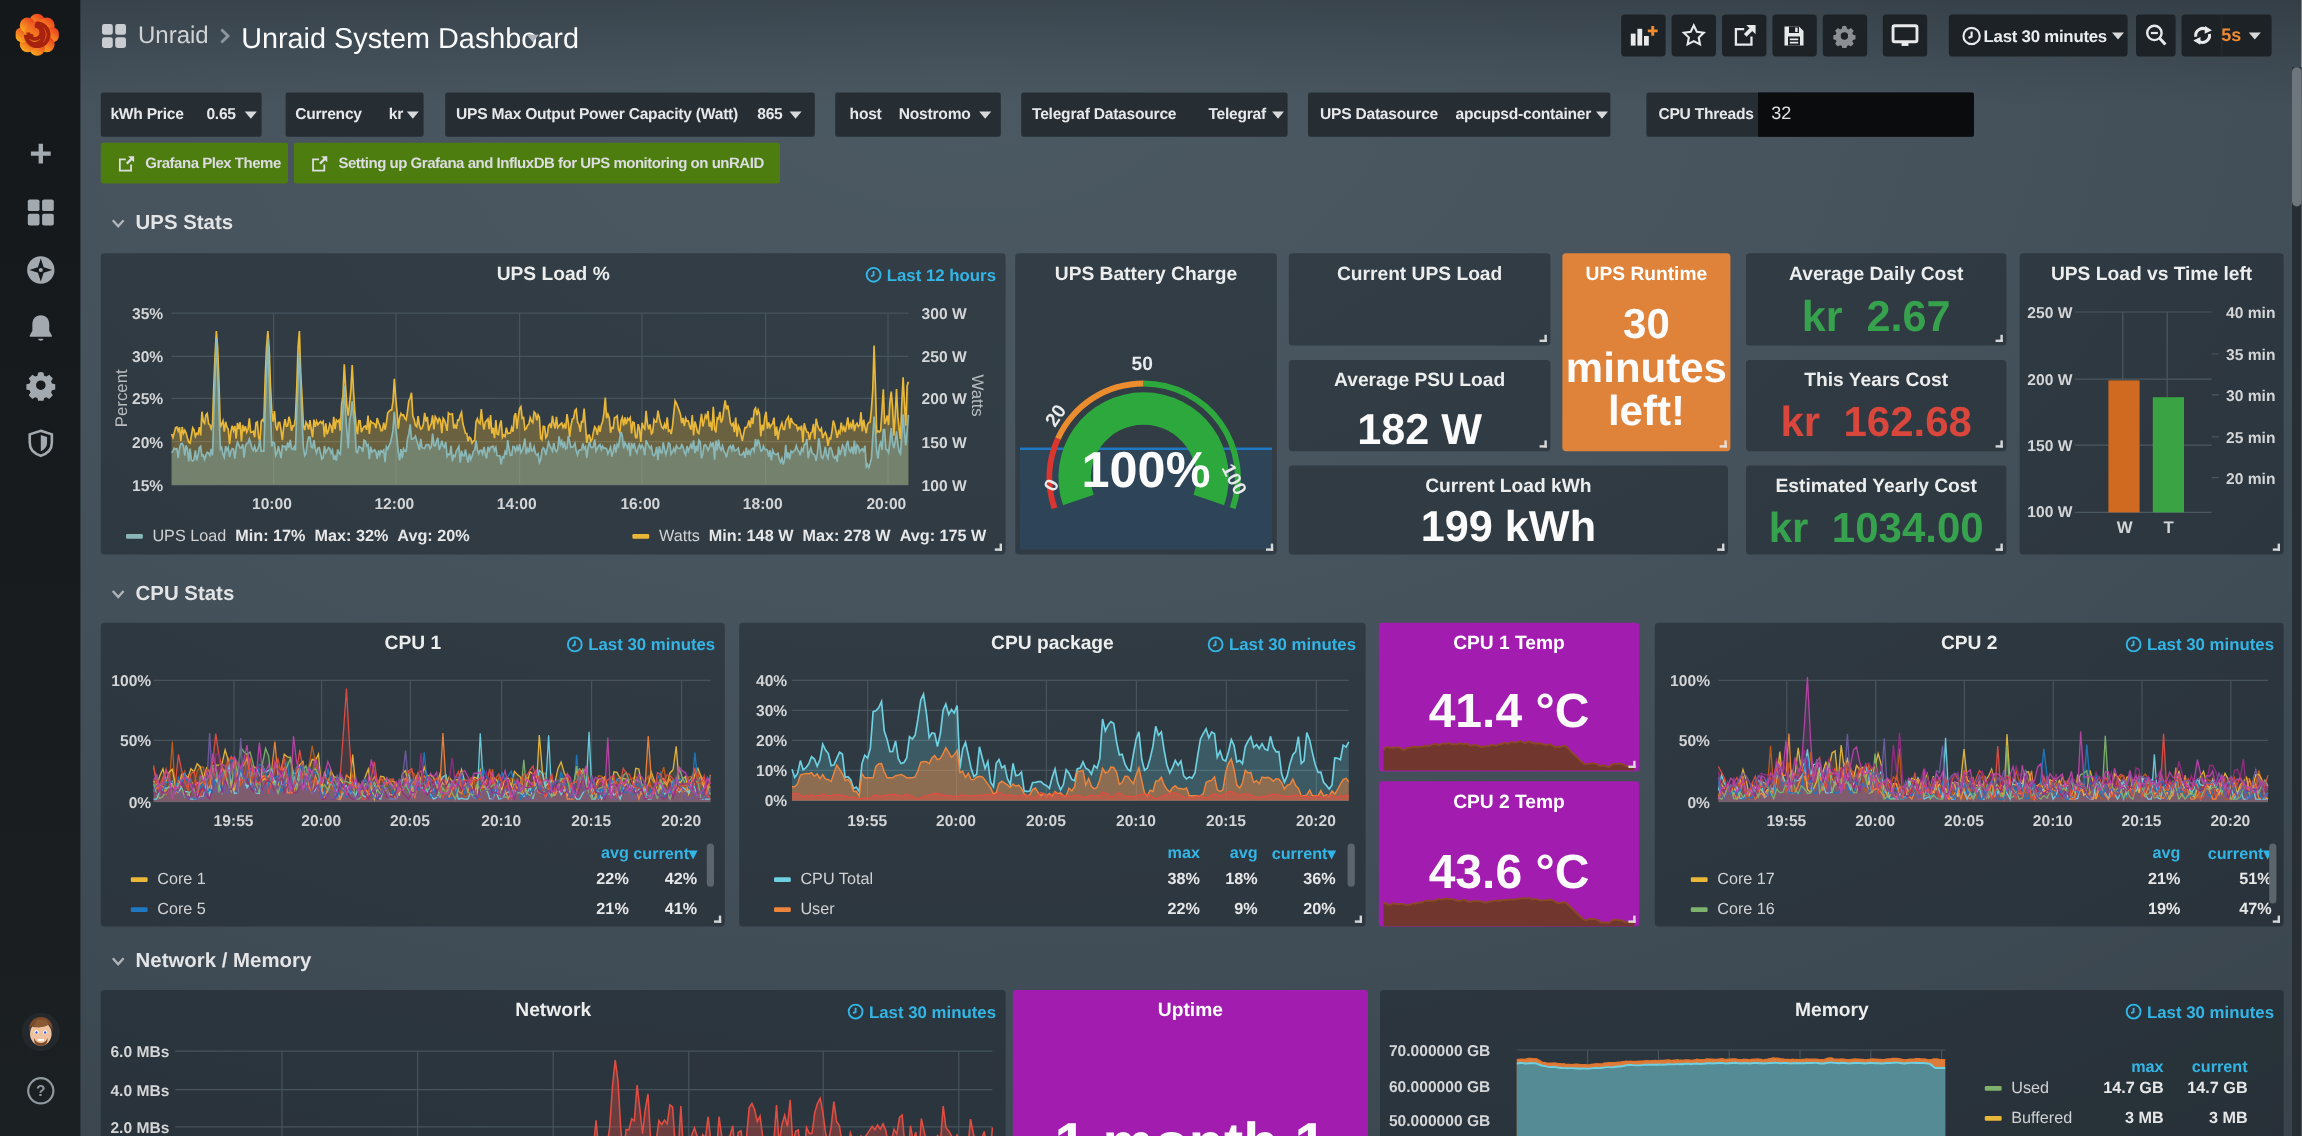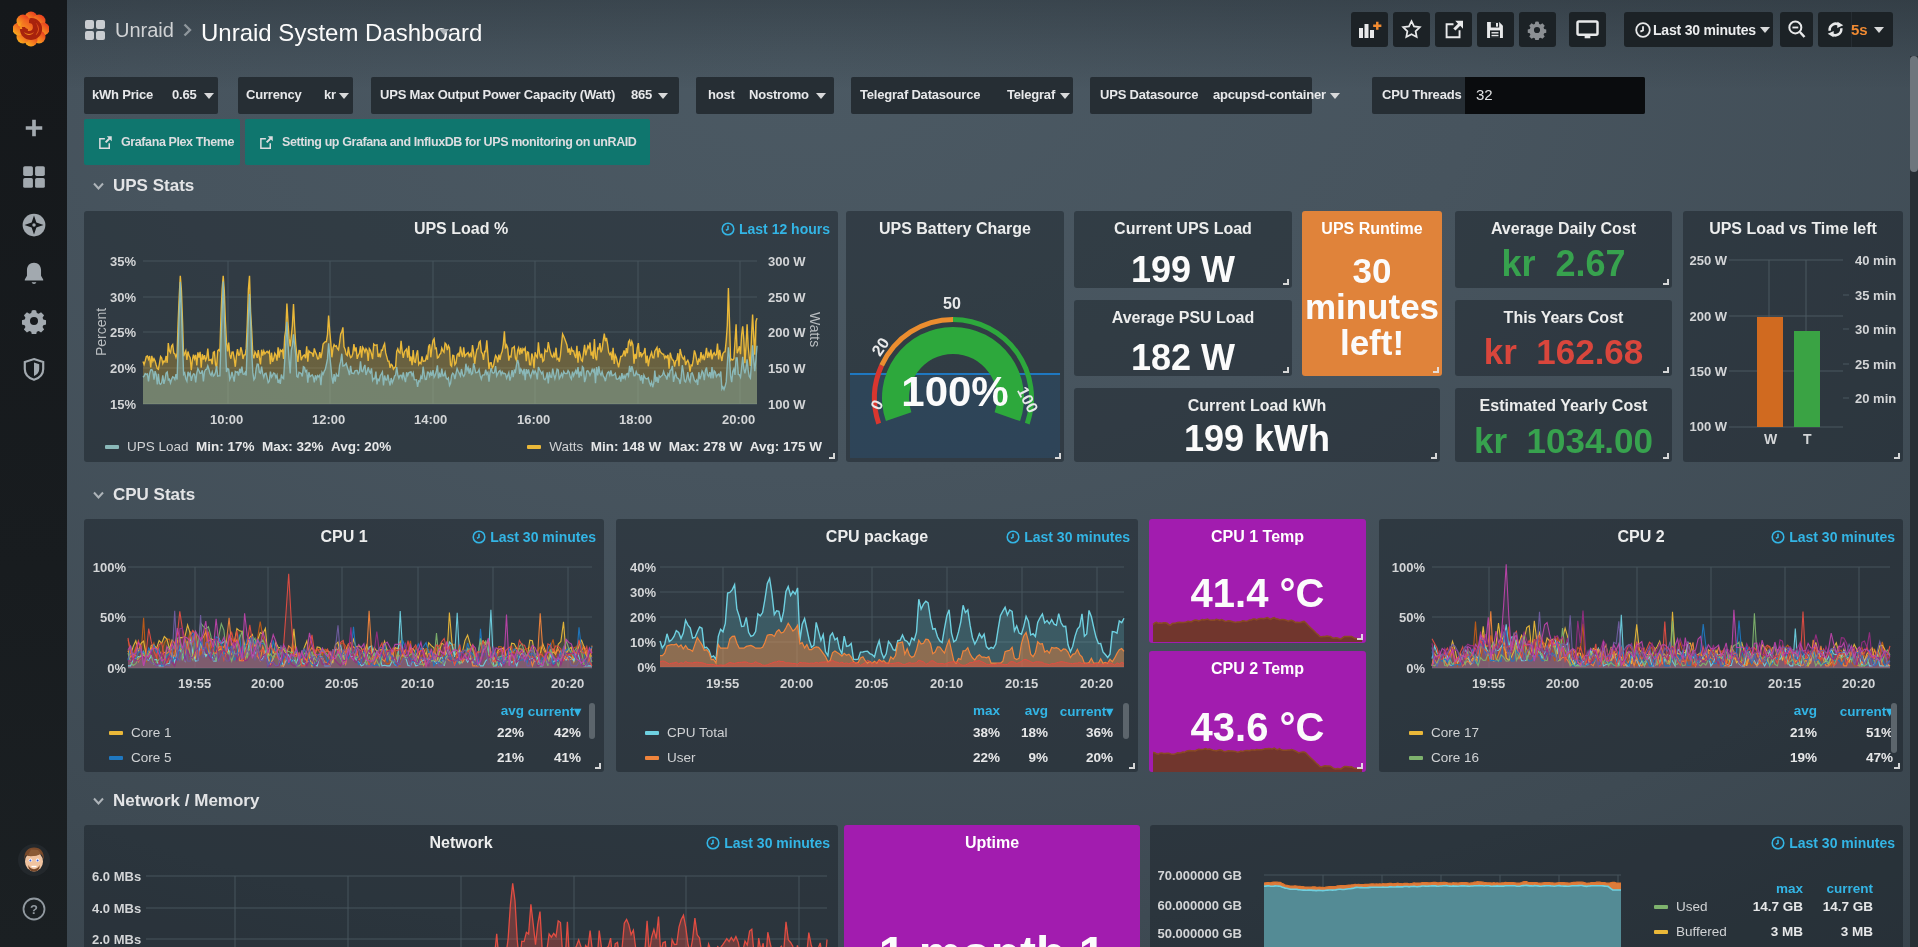--- a/index.html
+++ b/index.html
@@ -12,21 +12,21 @@
              background:linear-gradient(180deg,#15181b 0%,#181c1f 60%,#1b2023 100%); }
   .sic { position:absolute; left:21px; width:26px; height:26px; }
   
   .nbtn { position:absolute; top:12px; height:35px; background:#1c2226; border-radius:3px; }
   .caret { display:inline-block; width:0; height:0; border-left:5px solid transparent;
            border-right:5px solid transparent; border-top:6px solid #d8d9da; vertical-align:middle; }
   
   .vbox { position:absolute; top:77px; height:37px; background:#262e34; border-radius:2px;
           font-size:13px; font-weight:bold; color:#e7e8ea; white-space:nowrap; letter-spacing:-0.2px; }
   .vbox span { position:absolute; top:10px; }
-  .lbox { position:absolute; top:119px; height:46px; background:#0f766e; border-radius:2px;
+  .lbox { position:absolute; top:119px; height:34px; background:#4d7c0f; border-radius:2px;
           display:flex; align-items:center; font-size:12.5px; font-weight:bold; color:#dcdde0; white-space:nowrap; letter-spacing:-0.4px; }
   
   .sect { position:absolute; font-size:17px; font-weight:bold; color:#e3e4e6; }
   
   .panel { position:absolute; background:rgba(8,14,19,0.35); border-radius:3px; }
   .pgreen { background:#a21caf; }
   .porange { background:#e0833a; }
   .ptitle { position:absolute; top:9px; left:0; right:0; text-align:center;
             font-size:16px; font-weight:bold; color:#eceded; }
   .tlab { position:absolute; top:10px; right:8px; font-size:14px; font-weight:bold; color:#33b5e5; }
@@ -218,21 +218,21 @@
 <div class="vbox" style="left:696px;width:138px;">
     <span style="left:12px">host</span>
     <span style="left:53px">Nostromo</span>
     <span class="caret" style="position:absolute;left:120px;top:16px"></span>
   </div>
 <div class="vbox" style="left:851px;width:222px;">
     <span style="left:9px">Telegraf Datasource</span>
     <span style="left:156px">Telegraf</span>
     <span class="caret" style="position:absolute;left:209px;top:16px"></span>
   </div>
-<div class="vbox" style="left:1090px;width:222px;">
+<div class="vbox" style="left:1090px;width:252px;">
     <span style="left:10px">UPS Datasource</span>
     <span style="left:123px">apcupsd-container</span>
     <span class="caret" style="position:absolute;left:240px;top:16px"></span>
   </div>
 <div class="vbox" style="left:1372px;width:273px;">
     <span style="left:10px">CPU Threads</span>
   <div style="position:absolute;left:93px;top:0;background:#0a0c0e;height:37px;width:180px;border-radius:0 2px 2px 0;">
       <span style="left:11px;top:9px;font-weight:normal;font-size:15px;letter-spacing:0;color:#e0e1e2;">32</span>
     </div>
 </div>
@@ -319,21 +319,20 @@
   <div class="abs" style="left:97px;top:84px;font-size:16px;font-weight:bold;color:#e8e9ea;">50</div>
   <div class="abs" style="left:26px;top:127px;font-size:16px;font-weight:bold;color:#e8e9ea;transform:rotate(-56deg);">20</div>
   <div class="abs" style="left:27px;top:185px;font-size:16px;font-weight:bold;color:#e8e9ea;transform:rotate(-65deg);">0</div>
   <div class="abs" style="left:168px;top:180px;font-size:16px;font-weight:bold;color:#e8e9ea;transform:rotate(63deg);">100</div>
   <div class="bigval" style="top:157px;font-size:42px;">100%</div>
   <div class="corner"></div>
 </div>
 
 <div class="panel" style="left:1074px;top:211px;width:218px;height:77px;">
   <div class="ptitle">Current UPS Load</div>
-  <div class="bigval" style="top:38px;font-size:36px;">199 W</div>
   <div class="corner"></div>
 </div>
 <div class="panel" style="left:1074px;top:300px;width:218px;height:76px;">
   <div class="ptitle">Average PSU Load</div>
   <div class="bigval" style="top:37px;font-size:36px;">182 W</div>
   <div class="corner"></div>
 </div>
 <div class="panel porange" style="left:1302px;top:211px;width:140px;height:165px;">
   <div class="ptitle" style="color:#fff;">UPS Runtime</div>
   <div class="bigval" style="top:42px;font-size:35px;line-height:36px;">30 minutes left!</div>
@@ -619,20 +618,21 @@
   <div class="axl" style="left:8px;top:76px;">4.0 MBs</div>
   <div class="axl" style="left:8px;top:107px;">2.0 MBs</div>
 </div>
 
 <div class="panel pgreen" style="left:844px;top:825px;width:296px;height:122px;border-radius:3px 3px 0 0;">
   <div class="ptitle" style="color:#fff;">Uptime</div>
   <div class="bigval" style="top:101px;font-size:48px;">1 month 1</div>
 </div>
 
 <div class="panel" style="left:1150px;top:825px;width:753px;height:122px;border-radius:3px 3px 0 0;">
+  <div class="ptitle">Memory</div>
   <div class="tlab"><svg width="14" height="14" viewBox="0 0 16 16">
         <circle cx="8" cy="8" r="6.6" fill="none" stroke="#33b5e5" stroke-width="1.8"></circle>
         <path d="M8 4.4 V8.4 L5.6 9.5" stroke="#33b5e5" stroke-width="1.8" fill="none"></path>
       </svg>Last 30 minutes</div>
   <svg class="abs" style="left:0;top:0" width="753" height="122" viewBox="0 0 753 122">
     <g stroke="#47545d" stroke-width="1">
       <line x1="114" y1="50" x2="471" y2="50"></line>
         <line x1="114" y1="80" x2="471" y2="80"></line>
       <line x1="114" y1="108" x2="471" y2="108"></line>
       <line x1="173" y1="50" x2="173" y2="122"></line>

